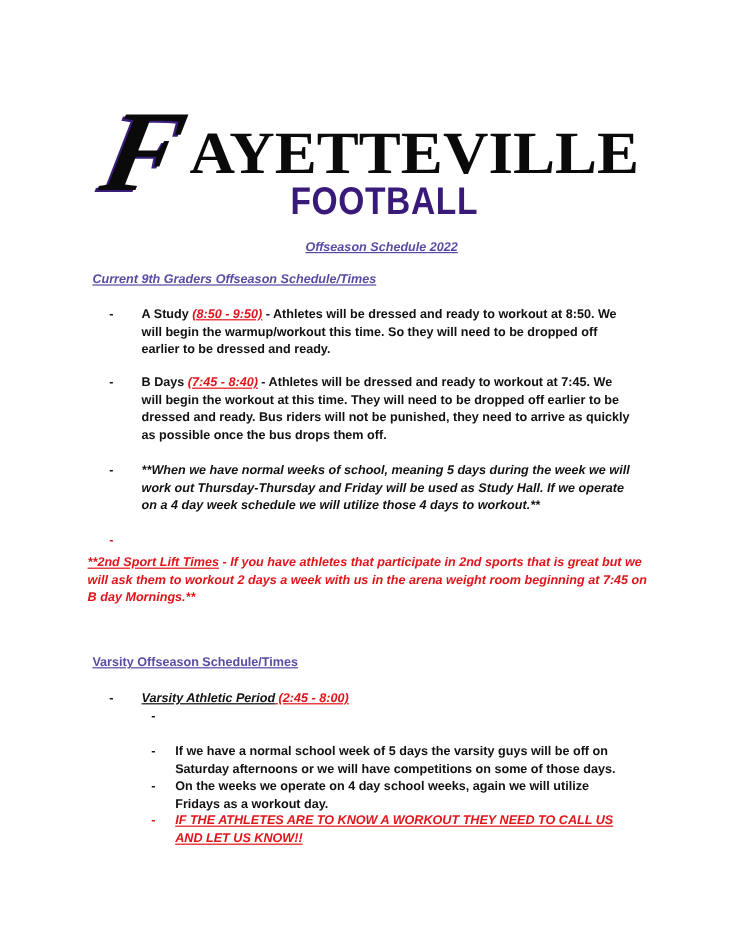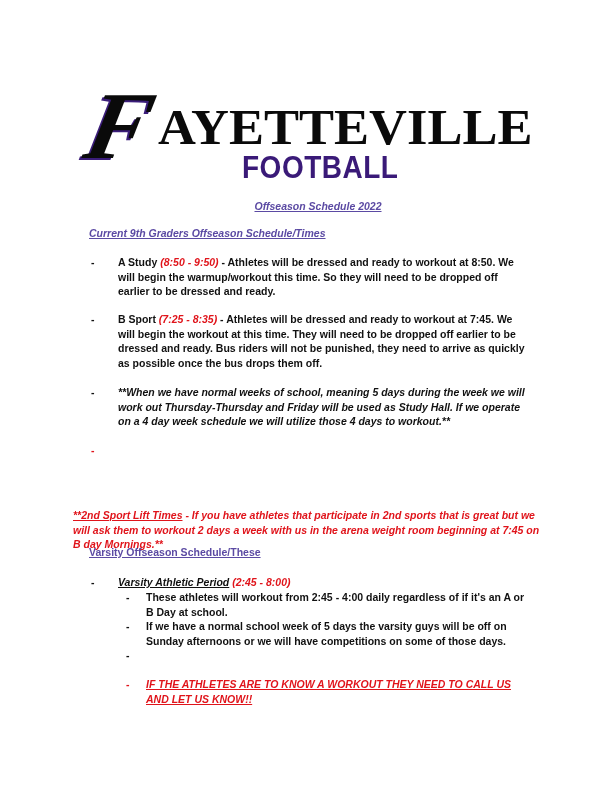--- a/index.html
+++ b/index.html
@@ -11,28 +11,28 @@
             text-shadow: -2px 2px 0 #3b1d7a; line-height: 1; transform: skewX(-12deg); }
   .logo-rest { position: absolute; left: 70px; top: 24px; font-family: "Liberation Serif", serif;
                font-weight: bold; font-size: 50px; color: #0a0a0a; letter-spacing: 0px;
                transform: scaleX(1.05); transform-origin: left; line-height: 1; }
   .logo-sub { position: absolute; left: 154px; top: 76px; font-family: "Liberation Sans", sans-serif;
               font-weight: bold; font-size: 28px; color: #3a1a78; transform: scaleY(1.15);
               letter-spacing: 0.5px; line-height: 1; }
   .title { position: absolute; left: 0; width: 612px; top: 200px; text-align: center;
            font-size: 10.5px; font-weight: bold; font-style: italic; color: #5b4aa3;
            text-decoration: underline; padding-left: 12px; }
-  .sec-head { position: absolute; left: 89px; font-size: 10.5px; font-weight: bold; color: #5b4aa3;
+  .sec-head { position: absolute; left: 77px; font-size: 10.5px; font-weight: bold; color: #5b4aa3;
               text-decoration: underline; }
   .sec-head.italic { font-style: italic; }
   .item { position: absolute; left: 118px; width: 410px; font-size: 10.5px; font-weight: bold;
           line-height: 14.5px; }
   .dash { position: absolute; left: -27px; top: 0; }
   .red { color: #e0141b; }
-  .redtime { color: #e0141b; font-style: italic; }
+  .redtime { color: #e0141b; font-style: italic; text-decoration: underline; }
   .ital { font-style: italic; }
   .ul { text-decoration: underline; }
   .subsub { position: absolute; left: 146px; width: 385px; font-size: 10.5px; font-weight: bold; line-height: 14.5px; }
   .para { position: absolute; left: 73px; width: 470px; font-size: 10.5px; font-weight: bold;
           font-style: italic; color: #e0141b; line-height: 14.5px; }
 </style>
 </head>
 <body>
 
 <div class="logo">
@@ -45,50 +45,50 @@
 
 <div class="sec-head italic" style="top:227px">Current 9th Graders Offseason Schedule/Times</div>
 
 <div class="item" style="top:255px">
   <span class="dash">-</span>
   <span>A Study </span><span class="redtime">(8:50 - 9:50)</span><span> - Athletes will be dressed and ready to workout at 8:50.  We will begin the warmup/workout this time. So they will need to be dropped off earlier to be dressed and ready.</span>
 </div>
 
 <div class="item" style="top:312px">
   <span class="dash">-</span>
-  <span>B Sport </span><span class="redtime">(7:25 - 8:35)</span><span> - Athletes will be dressed and ready to workout at 7:45.  We will begin the workout at this time. They will need to be dropped off earlier to be dressed and ready.  Bus riders will not be punished, they need to arrive as quickly as possible once the bus drops them off.</span>
+  <span>B Days </span><span class="redtime">(7:45 - 8:40)</span><span> - Athletes will be dressed and ready to workout at 7:45.  We will begin the workout at this time. They will need to be dropped off earlier to be dressed and ready.  Bus riders will not be punished, they need to arrive as quickly as possible once the bus drops them off.</span>
 </div>
 
 <div class="item ital" style="top:385px">
   <span class="dash" style="font-style:normal">-</span>
   <span>**When we have normal weeks of school, meaning 5 days during the week we will work out Thursday-Thursday and Friday will be used as Study Hall.  If we operate on a 4 day week schedule we will utilize those 4 days to workout.**</span>
 </div>
 
 <div class="item red ital ul" style="top:443px">
   <span class="dash" style="font-style:normal;text-decoration:none">-</span>
 </div>
 
-<div class="para" style="top:508px">
+<div class="para" style="top:462px">
   <span class="ul">**2nd Sport Lift Times</span><span> - If you have athletes that participate in 2nd sports that is great but we will ask them to workout 2 days a week with us in the arena weight room beginning at 7:45 on B day Mornings.**</span>
 </div>
 
-<div class="sec-head" style="top:546px">Varsity Offseason Schedule/These</div>
+<div class="sec-head" style="top:546px">Varsity Offseason Schedule/Times</div>
 
 <div class="item" style="top:575px">
   <span class="dash">-</span>
   <span class="ital ul">Varsity Athletic Period</span><span class="redtime"> (2:45 - 8:00)</span>
 </div>
 
 <div class="subsub" style="top:590px">
   <span class="dash" style="left:-20px">-</span>
-  <span>These athletes will workout from 2:45 - 4:00 daily regardless of if it's an A or B Day at school.</span>
 </div>
 <div class="subsub" style="top:619px">
   <span class="dash" style="left:-20px">-</span>
-  <span>If we have a normal school week of 5 days the varsity guys will be off on Sunday afternoons or we will have competitions on some of those days.</span>
+  <span>If we have a normal school week of 5 days the varsity guys will be off on Saturday afternoons or we will have competitions on some of those days.</span>
 </div>
 <div class="subsub" style="top:648px">
   <span class="dash" style="left:-20px">-</span>
+  <span>On the weeks we operate on 4 day school weeks, again we will utilize Fridays as a workout day.</span>
 </div>
 <div class="subsub red ital ul" style="top:677px">
   <span class="dash" style="left:-20px;font-style:normal;text-decoration:none">-</span>
   <span>IF THE ATHLETES ARE TO KNOW A WORKOUT THEY NEED TO CALL US AND LET US KNOW!!</span>
 </div>
 
 </body></html>

